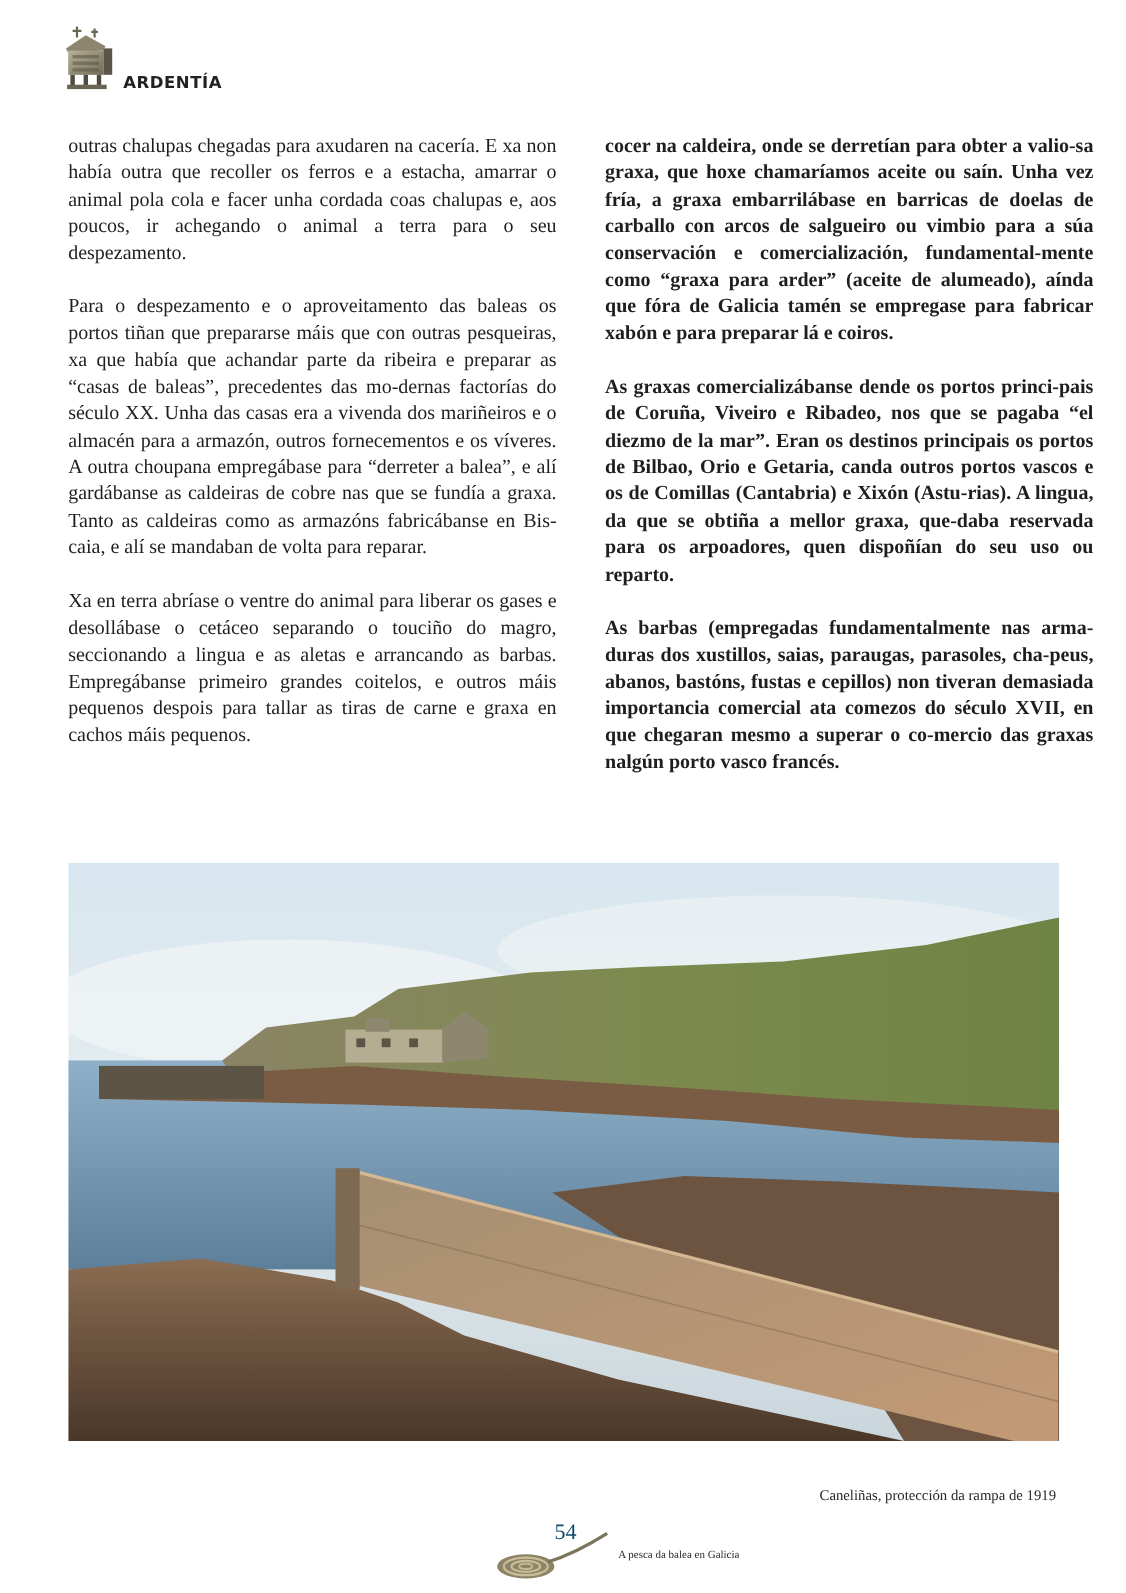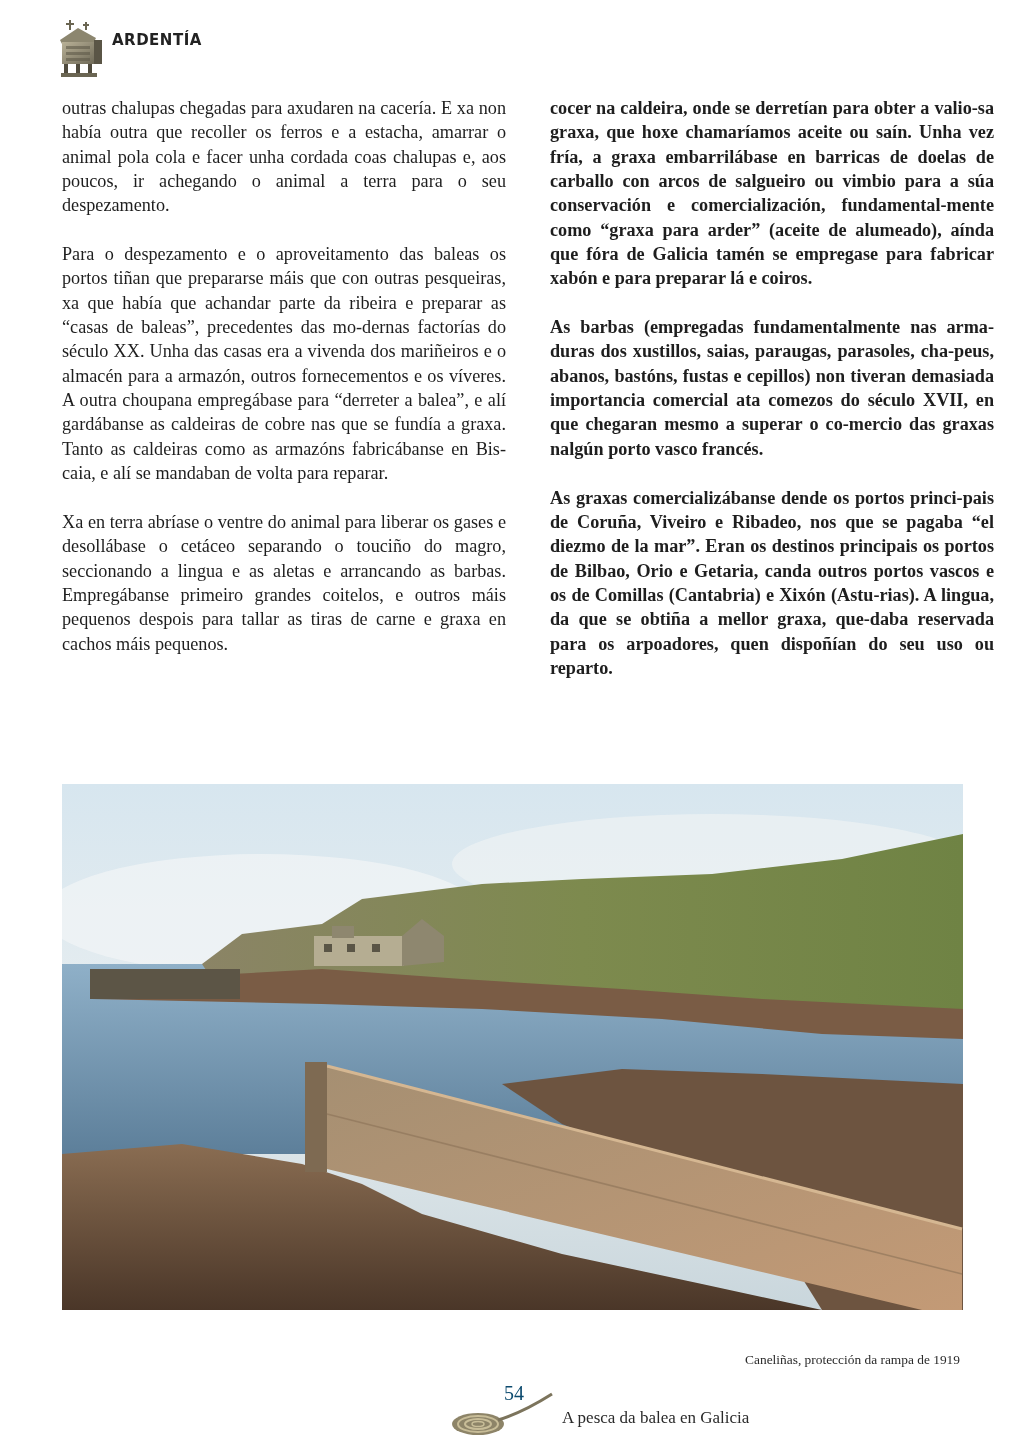--- a/index.html
+++ b/index.html
@@ -1,44 +1,44 @@
 <!DOCTYPE html>
 <html><head>
 <meta charset="utf-8">
 <style>
   * { margin: 0; padding: 0; box-sizing: border-box; }
   html, body { width: 1024px; height: 1448px; background: #ffffff; overflow: hidden; }
   body { position: relative; font-family: "Liberation Serif", "DejaVu Serif", serif; color: #1e1e1e; }
 
   
-  .header { position: absolute; left: 56px; top: 18px; height: 66px; display: flex; align-items: flex-start; }
+  .header { position: absolute; left: 56px; top: 18px; height: 66px; display: flex; align-items: flex-end; }
   .logo-icon { width: 50px; height: 62px; position: relative; }
   .logo-title { font-family: "DejaVu Sans", "Liberation Sans", sans-serif; font-weight: bold; font-size: 15px;
                 letter-spacing: 0.5px; color: #222; margin-top: 13px; margin-left: 6px; }
 
   
   .col { position: absolute; top: 96px; width: 444px; font-size: 18.2px; line-height: 24.35px; text-align: justify;
          hyphens: manual; }
   .col-left { left: 62px; }
   .col-right { left: 550px; font-weight: bold; }
-  .col p { margin-bottom: 24.35px; }
+  .col p { margin-bottom: 24.35px; margin-top: 24px; }
   .col p:last-child { margin-bottom: 0; }
   .col p.no-last-justify { text-align-last: justify; }
 
   
   .photo { position: absolute; left: 62px; top: 784px; width: 901px; height: 526px; overflow: hidden; }
   .photo svg { display: block; width: 100%; height: 100%; }
 
   .caption { position: absolute; right: 64px; top: 1352px; font-size: 13.4px; color: #2a2a2a; }
 
   
   .footer { position: absolute; left: 448px; top: 1384px; width: 300px; height: 60px; }
   .footer-icon { position: absolute; left: 0; top: 4px; width: 110px; height: 52px; }
   .page-number { position: absolute; left: 56px; top: -2px; font-size: 20px; color: #0c4a6e; }
-  .footer-title { position: absolute; left: 114px; top: 24px; font-size: 17px; color: #2a2a2a; white-space: nowrap; }
+  .footer-title { position: absolute; left: 114px; top: 24px; font-size: 10px; color: #2a2a2a; white-space: nowrap; }
 </style>
 </head>
 <body>
 
 <div class="header">
   <div class="logo-icon">
     <svg width="50" height="62" viewBox="0 0 50 62">
       <defs>
         <linearGradient id="stone" x1="0" y1="0" x2="1" y2="1">
           <stop offset="0" stop-color="#b9b197"></stop>
@@ -65,22 +65,22 @@
 </div>
 
 <div class="col col-left">
   <p>outras chalupas chegadas para axudaren na cacería. E xa non había outra que recoller os ferros e a estacha, amarrar o animal pola cola e facer unha cordada coas chalupas e, aos poucos, ir achegando o animal a terra para o seu despezamento.</p>
   <p>Para o despezamento e o aproveitamento das baleas os portos tiñan que prepararse máis que con outras pesqueiras, xa que había que achandar parte da ribeira e preparar as “casas de baleas”, precedentes das mo-dernas factorías do século XX. Unha das casas era a vivenda dos mariñeiros e o almacén para a armazón, outros fornecementos e os víveres. A outra choupana empregábase para “derreter a balea”, e alí gardábanse as caldeiras de cobre nas que se fundía a graxa. Tanto as caldeiras como as armazóns fabricábanse en Bis-caia, e alí se mandaban de volta para reparar.</p>
   <p>Xa en terra abríase o ventre do animal para liberar os gases e desollábase o cetáceo separando o touciño do magro, seccionando a lingua e as aletas e arrancando as barbas. Empregábanse primeiro grandes coitelos, e outros máis pequenos despois para tallar as tiras de carne e graxa en cachos máis pequenos.</p>
 </div>
 
 <div class="col col-right">
   <p>cocer na caldeira, onde se derretían para obter a valio-sa graxa, que hoxe chamaríamos aceite ou saín. Unha vez fría, a graxa embarrilábase en barricas de doelas de carballo con arcos de salgueiro ou vimbio para a súa conservación e comercialización, fundamental-mente como “graxa para arder” (aceite de alumeado), aínda que fóra de Galicia tamén se empregase para fabricar xabón e para preparar lá e coiros.</p>
+  <p>As graxas comercializábanse dende os portos princi-pais de Coruña, Viveiro e Ribadeo, nos que se pagaba “el diezmo de la mar”. Eran os destinos principais os portos de Bilbao, Orio e Getaria, canda outros portos vascos e os de Comillas (Cantabria) e Xixón (Astu-rias). A lingua, da que se obtiña a mellor graxa, que-daba reservada para os arpoadores, quen dispoñían do seu uso ou reparto.</p>
   <p>As barbas (empregadas fundamentalmente nas arma-duras dos xustillos, saias, paraugas, parasoles, cha-peus, abanos, bastóns, fustas e cepillos) non tiveran demasiada importancia comercial ata comezos do século XVII, en que chegaran mesmo a superar o co-mercio das graxas nalgún porto vasco francés.</p>
-  <p>As graxas comercializábanse dende os portos princi-pais de Coruña, Viveiro e Ribadeo, nos que se pagaba “el diezmo de la mar”. Eran os destinos principais os portos de Bilbao, Orio e Getaria, canda outros portos vascos e os de Comillas (Cantabria) e Xixón (Astu-rias). A lingua, da que se obtiña a mellor graxa, que-daba reservada para os arpoadores, quen dispoñían do seu uso ou reparto.</p>
 </div>
 
 <div class="photo">
   <svg viewBox="0 0 901 526" preserveAspectRatio="none">
     <defs>
       <linearGradient id="sky" x1="0" y1="0" x2="0" y2="1">
         <stop offset="0" stop-color="#d7e6ef"></stop>
         <stop offset="0.5" stop-color="#e8eef0"></stop>
         <stop offset="1" stop-color="#c9d6dc"></stop>
       </linearGradient>

